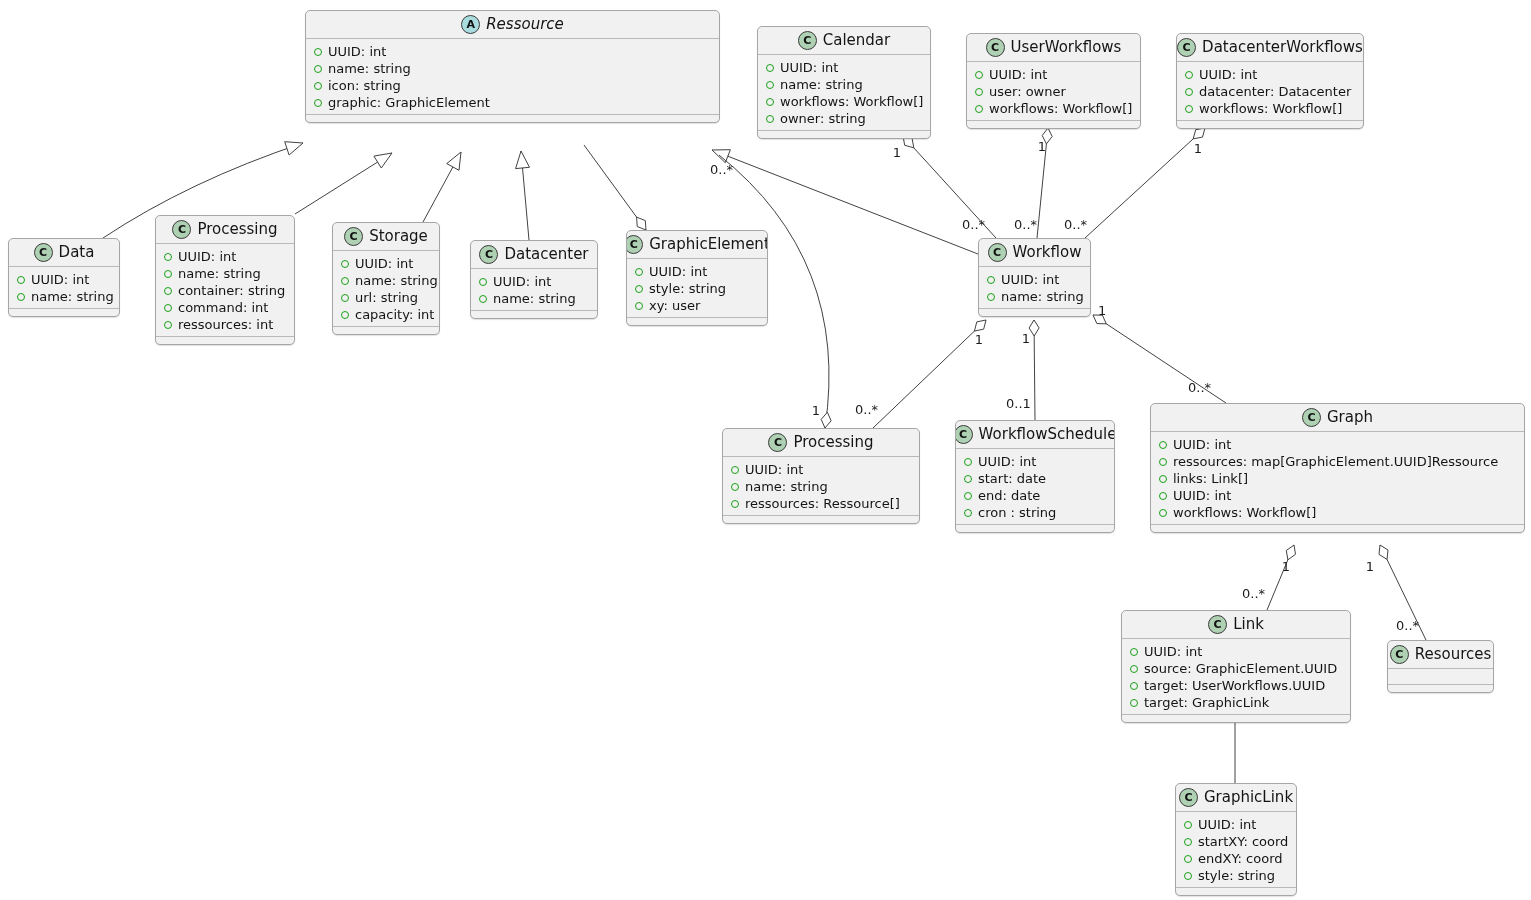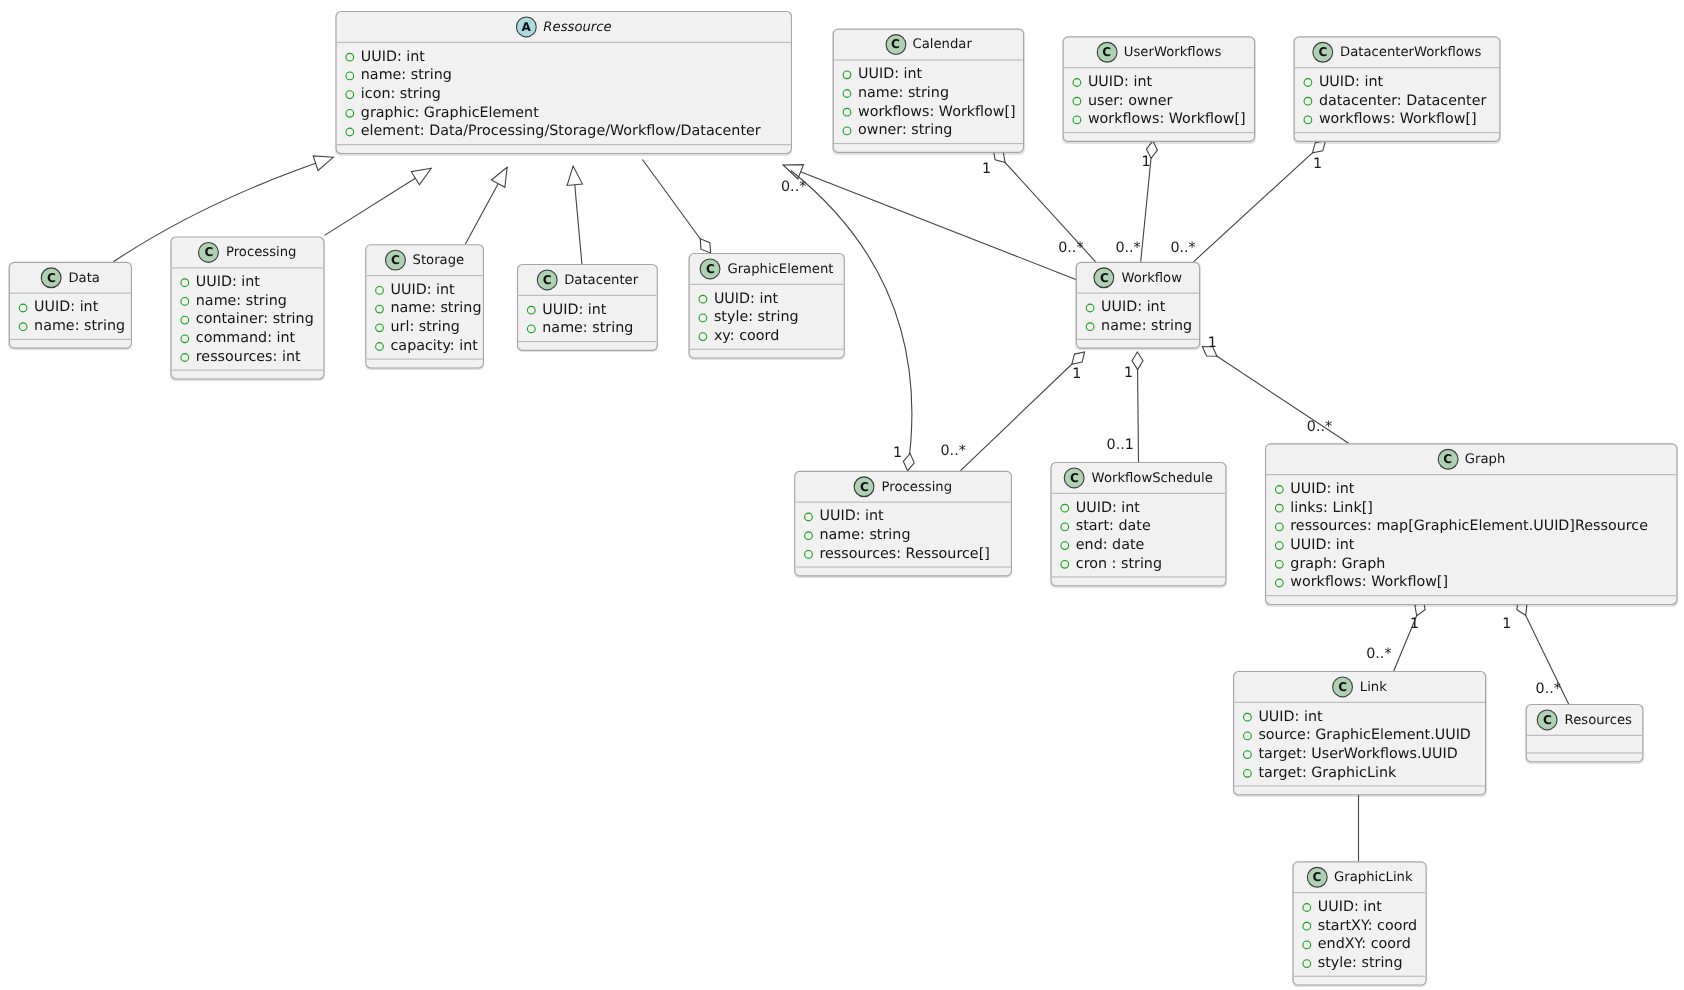--- a/index.html
+++ b/index.html
@@ -10,21 +10,21 @@
   html,body{margin:0;padding:0;}
   body{width:1531px;height:900px;background:var(--bg);position:relative;overflow:hidden;
        font-family:"DejaVu Sans",sans-serif;color:var(--text);}
   #edges{position:absolute;left:0;top:0;z-index:1;}
   #classes{position:absolute;left:0;top:0;width:1531px;height:900px;z-index:2;}
   .uml-class{position:absolute;box-sizing:border-box;background:var(--box-fill);
     border:1px solid var(--box-border);border-radius:5px;overflow:hidden;
     box-shadow:0 1px 1px rgba(0,0,0,0.12);}
   .uml-title{display:flex;align-items:center;justify-content:center;gap:6px;
     padding:4px 8px;border-bottom:1px solid var(--sep);min-height:19px;}
-  .uml-name{font-size:12px;line-height:19px;white-space:nowrap;text-align:right;}
+  .uml-name{font-size:15px;line-height:19px;white-space:nowrap;text-align:right;}
   .uml-name.italic{font-style:italic;}
   .spot{display:inline-flex;align-items:center;justify-content:center;flex:0 0 auto;
     width:17px;height:17px;border-radius:50%;background:var(--spot-class);
     border:1px solid var(--spot-ring);font-size:11px;font-weight:bold;color:#111;}
   .spot.abstract{background:var(--spot-abstract);}
   .uml-attrs{padding:4px 8px 3px 8px;min-height:8px;}
   .uml-attr{font-size:13px;line-height:17px;white-space:nowrap;display:flex;align-items:center;}
   .bullet{display:inline-block;flex:0 0 auto;width:6px;height:6px;border-radius:50%;
     border:1px solid var(--bullet);margin-right:6px;background:transparent;}
   .uml-methods{border-top:1px solid var(--sep);min-height:7px;}
@@ -103,24 +103,20 @@
             <span>name: string</span>
           </div>
           <div class="uml-attr">
             <span class="bullet"></span>
             <span>icon: string</span>
           </div>
           <div class="uml-attr">
             <span class="bullet"></span>
             <span>graphic: GraphicElement</span>
           </div>
-          <div class="uml-attr">
-            <span class="bullet"></span>
-            <span>element: Data/Processing/Storage/Workflow/Datacenter</span>
-          </div>
         </div>
     <div class="uml-methods"></div>
   </div>
       <div class="uml-class" style="left: 757px; top: 26px; width: 174px;">
     <div class="uml-title">
       <span class="spot">C</span>
       <span class="uml-name">Calendar</span>
     </div>
     <div class="uml-attrs">
           <div class="uml-attr">
@@ -281,21 +277,21 @@
           <div class="uml-attr">
             <span class="bullet"></span>
             <span>UUID: int</span>
           </div>
           <div class="uml-attr">
             <span class="bullet"></span>
             <span>style: string</span>
           </div>
           <div class="uml-attr">
             <span class="bullet"></span>
-            <span>xy: coord</span>
+            <span>xy: user</span>
           </div>
         </div>
     <div class="uml-methods"></div>
   </div>
       <div class="uml-class" style="left: 978px; top: 238px; width: 113px;">
     <div class="uml-title">
       <span class="spot">C</span>
       <span class="uml-name">Workflow</span>
     </div>
     <div class="uml-attrs">
@@ -361,33 +357,29 @@
       <span class="spot">C</span>
       <span class="uml-name">Graph</span>
     </div>
     <div class="uml-attrs">
           <div class="uml-attr">
             <span class="bullet"></span>
             <span>UUID: int</span>
           </div>
           <div class="uml-attr">
             <span class="bullet"></span>
+            <span>ressources: map[GraphicElement.UUID]Ressource</span>
+          </div>
+          <div class="uml-attr">
+            <span class="bullet"></span>
             <span>links: Link[]</span>
           </div>
           <div class="uml-attr">
             <span class="bullet"></span>
-            <span>ressources: map[GraphicElement.UUID]Ressource</span>
-          </div>
-          <div class="uml-attr">
-            <span class="bullet"></span>
-            <span>UUID: int</span>
-          </div>
-          <div class="uml-attr">
-            <span class="bullet"></span>
-            <span>graph: Graph</span>
+            <span>UUID: int</span>
           </div>
           <div class="uml-attr">
             <span class="bullet"></span>
             <span>workflows: Workflow[]</span>
           </div>
         </div>
     <div class="uml-methods"></div>
   </div>
       <div class="uml-class" style="left: 1121px; top: 610px; width: 230px;">
     <div class="uml-title">

